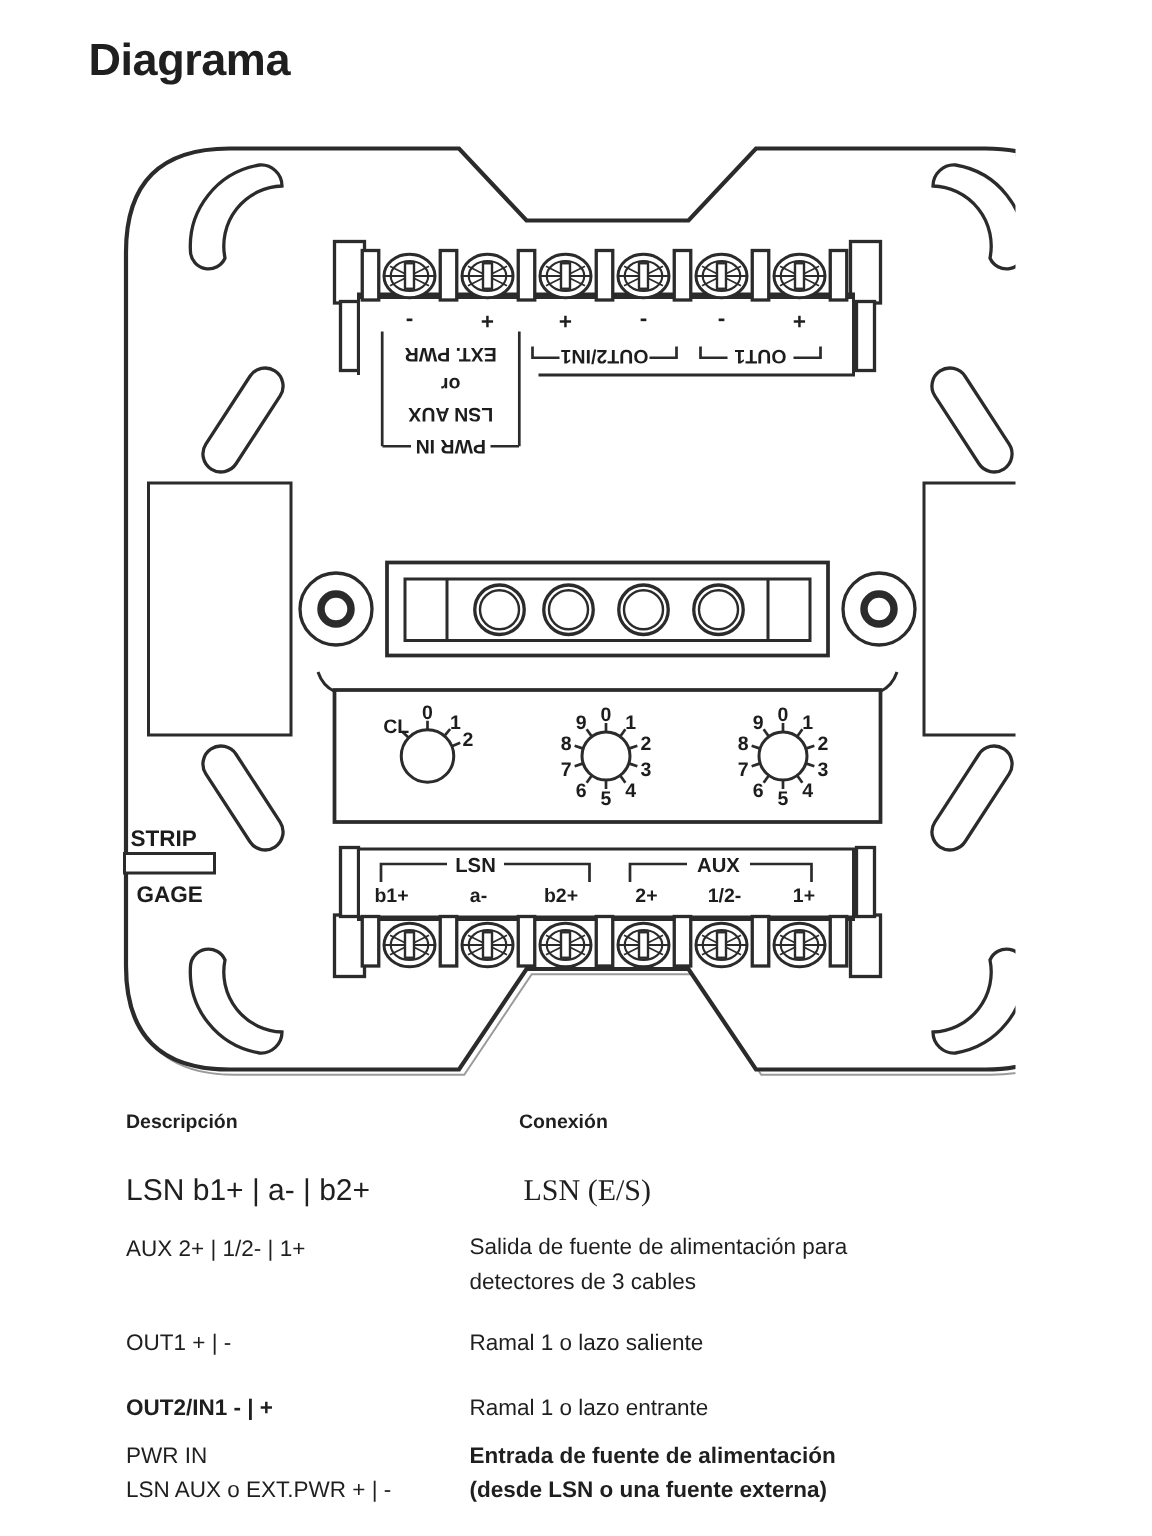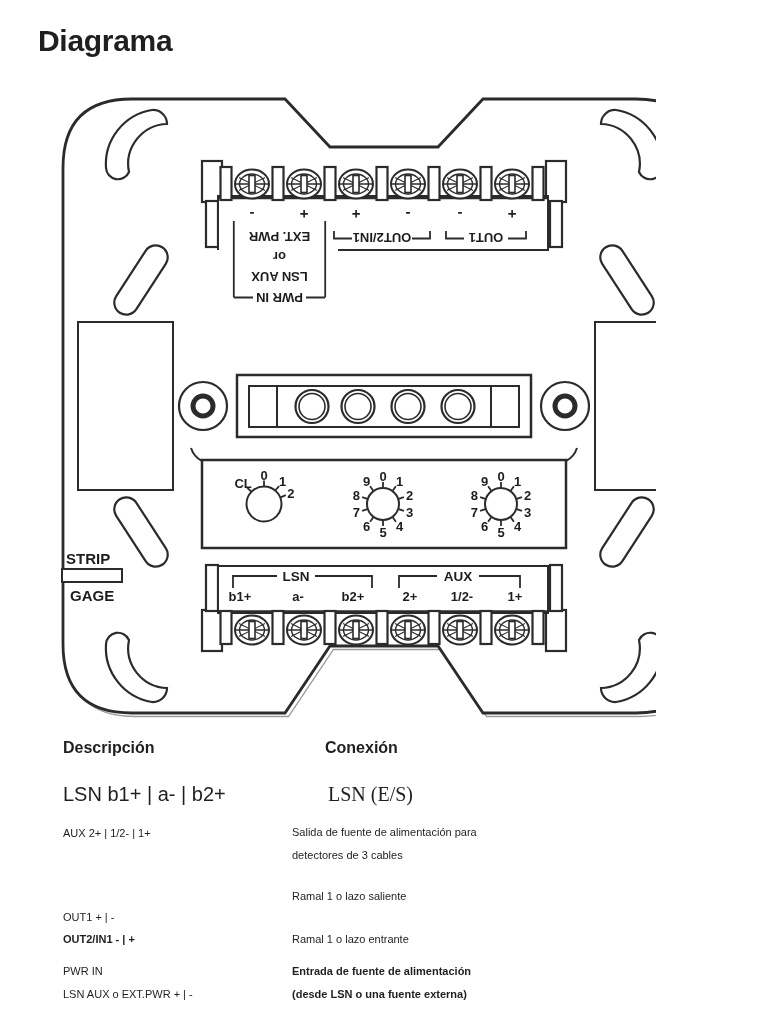--- a/index.html
+++ b/index.html
@@ -1,27 +1,27 @@
 <!DOCTYPE html>
 <html><head>
 <meta charset="utf-8">
 <style>
   html,body{margin:0;padding:0;background:#fff;}
   #page{position:relative;width:656px;height:1024px;background:#fff;overflow:hidden;
-        font-family:"Liberation Sans",sans-serif;color:#1f1f1f;}
+        font-family:"Liberation Sans",sans-serif;color:#1f1f1f;margin-left:21px;}
   #title{position:absolute;left:38px;top:24px;font-size:30px;font-weight:bold;letter-spacing:-0.3px;}
   svg{position:absolute;left:0;top:0;}
   svg text{font-family:"Liberation Sans",sans-serif;fill:#1d1d1d;}
   .dlab{font-size:13px;font-weight:bold;text-anchor:middle;}
   .tlab{font-size:13px;font-weight:bold;text-anchor:middle;}
   .sign{font-size:15px;font-weight:bold;text-anchor:middle;}
   .blab{font-size:13.5px;font-weight:bold;text-anchor:middle;}
   .gauge-t{font-size:15px;font-weight:bold;}
-  .tbl-cell{position:absolute;font-size:11px;line-height:22.5px;white-space:pre-line;}
-  .tbl-head{font-size:16px;font-weight:bold;}
+  .tbl-cell{position:absolute;font-size:15px;line-height:22.5px;white-space:pre-line;}
+  .tbl-head{font-size:13px;font-weight:bold;}
   .big{font-size:20px;}
 </style>
 </head>
 <body>
 
 <div id="page">
 
   <div id="title">Diagrama</div>
 
   <svg width="768" height="735" viewBox="0 0 768 735">
@@ -307,21 +307,21 @@
     <div class="tbl-cell tbl-head" style="left:63px;top:737px;">Descripción</div>
     <div class="tbl-cell tbl-head" style="left:325px;top:737px;">Conexión</div>
 
     <div class="tbl-cell big" style="left:63px;top:783px;">LSN b1+ | a- | b2+</div>
     <div class="tbl-cell big" style="left:328px;top:783px;font-family:Liberation Serif, serif;">LSN (E/S)</div>
 
     <div class="tbl-cell" style="left:63px;top:822px;">AUX 2+ | 1/2- | 1+</div>
     <div class="tbl-cell" style="left:292px;top:821px;width:360px;">Salida de fuente de alimentación para
 detectores de 3 cables</div>
 
-    <div class="tbl-cell" style="left:63px;top:906px;">OUT1 + | -</div>
+    <div class="tbl-cell" style="left:63px;top:885px;">OUT1 + | -</div>
     <div class="tbl-cell" style="left:292px;top:885px;text-align:right;">Ramal 1 o lazo saliente</div>
 
     <div class="tbl-cell" style="left:63px;top:928px;font-weight:bold;">OUT2/IN1 - | +</div>
     <div class="tbl-cell" style="left:292px;top:928px;">Ramal 1 o lazo entrante</div>
 
     <div class="tbl-cell" style="left:63px;top:960px;">PWR IN
 LSN AUX o EXT.PWR + | -</div>
     <div class="tbl-cell" style="left:292px;top:960px;font-weight:bold;">Entrada de fuente de alimentación
 (desde LSN o una fuente externa)</div>
   </div>

